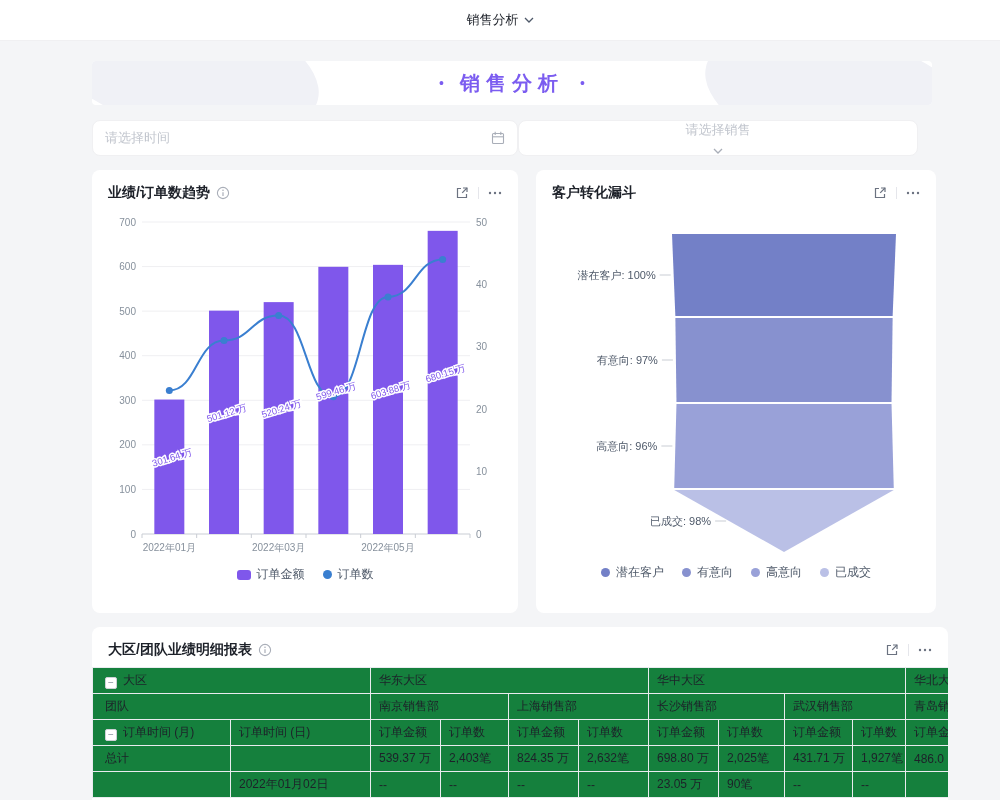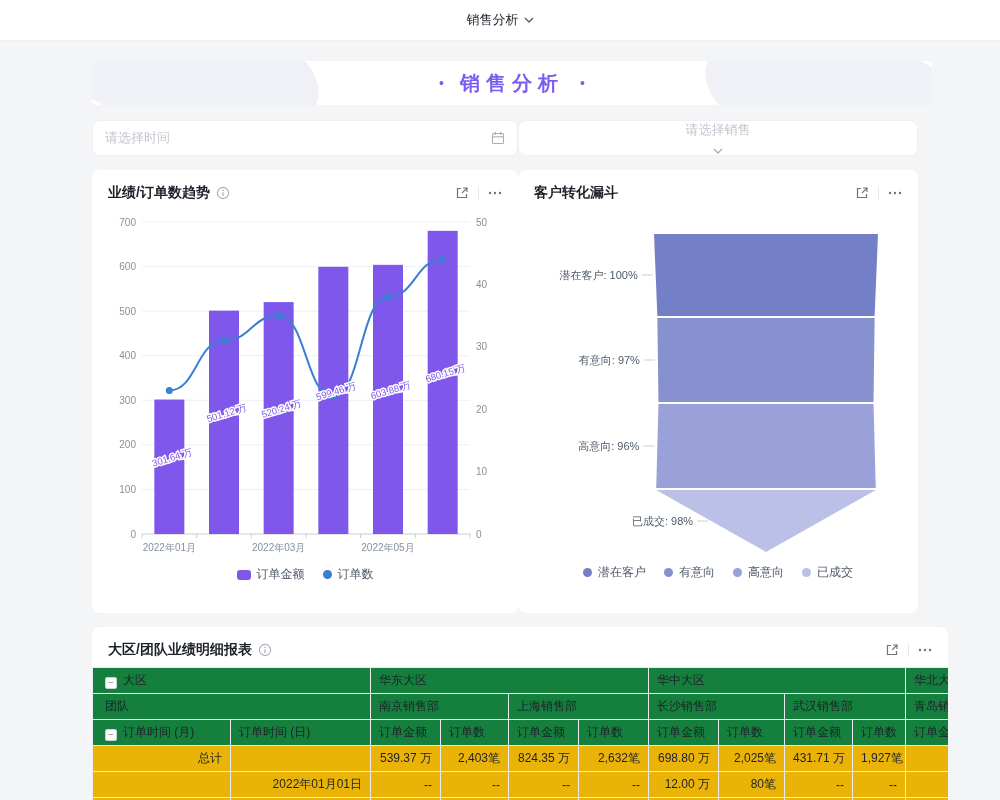--- a/index.html
+++ b/index.html
@@ -15,41 +15,41 @@
   .banner::after{content:'';position:absolute;right:-50px;bottom:-60px;width:280px;height:130px;
           background:#f0f1f6;border-radius:50%;transform:rotate(14deg);}
   .banner-title{color:#7b5cf0;font-size:20px;font-weight:bold;letter-spacing:6px;margin:0 16px;z-index:1;}
   .banner-dot{color:#7b5cf0;font-size:14px;z-index:1;}
   .filters{display:flex;margin-bottom:14px;}
   .input{background:#fff;border:1px solid #f0f0f2;border-radius:8px;height:36px;box-sizing:border-box;
          display:flex;align-items:center;justify-content:space-between;padding:0 12px;
          font-size:13px;color:#c2c6ce;}
   .input.time{width:426px;}
   .input.sales{width:400px;flex-direction:column;}
-  .cards-row{display:flex;gap:0;text-align:right;}
+  .cards-row{display:flex;gap:18px;text-align:right;}
   .card{background:#fff;border-radius:8px;box-sizing:border-box;}
   .trend-card{width:426px;height:443px;}
   .funnel-card{width:400px;height:443px;}
   .card-head{display:flex;align-items:center;padding:14px 16px 8px;}
   .card-title{font-size:14px;font-weight:bold;color:#1d2129;}
   .info-icon{margin-left:6px;display:inline-flex;}
   .head-actions{margin-left:auto;display:flex;align-items:center;gap:9px;}
   .v-divider{width:1px;height:12px;background:#e5e6eb;}
   .chart-wrap{padding:0 16px;}
   .legend{display:flex;justify-content:center;align-items:center;gap:18px;
           font-size:12px;color:#4e5969;margin-top:2px;}
   .legend-item{display:flex;align-items:center;gap:6px;}
   .marker-rect{width:14px;height:10px;border-radius:3px;display:inline-block;}
   .marker-circle{width:9px;height:9px;border-radius:50%;display:inline-block;}
   .table-card{width:856px;height:280px;margin-top:14px;overflow:hidden;}
   table{border-collapse:collapse;table-layout:fixed;width:903px;font-size:12px;}
   th,td{border:1px solid #e9ebef;height:25px;padding:0 8px;text-align:left;
         white-space:nowrap;overflow:hidden;font-weight:normal;}
   th{background:#15803d;color:#1d2129;}
-  td{background:#eab308;color:#1d2129;text-align:right;}
+  td{background:#15803d;color:#1d2129;}
   td:first-child,th:first-child{padding-left:12px;}
   .collapse-icon{display:inline-flex;width:12px;height:12px;border:1px solid #cdd0d6;border-radius:2px;
         align-items:center;justify-content:center;font-size:10px;color:#86909c;margin-right:6px;
         vertical-align:-2px;background:#fff;box-sizing:border-box;}
 </style>
 </head>
 <body>
 
 <div class="topbar">
   <span>销售分析</span>
@@ -308,33 +308,20 @@
             <td>824.35 万</td>
             <td>2,632笔</td>
             <td>698.80 万</td>
             <td>2,025笔</td>
             <td>431.71 万</td>
             <td>1,927笔</td>
             <td>486.0</td>
           </tr>
           <tr>
             <td></td>
-            <td>2022年01月01日</td>
-            <td>--</td>
-            <td>--</td>
-            <td>--</td>
-            <td>--</td>
-            <td>12.00 万</td>
-            <td>80笔</td>
-            <td>--</td>
-            <td>--</td>
-            <td>11.07</td>
-          </tr>
-          <tr>
-            <td></td>
             <td>2022年01月02日</td>
             <td>--</td>
             <td>--</td>
             <td>--</td>
             <td>--</td>
             <td>23.05 万</td>
             <td>90笔</td>
             <td>--</td>
             <td>--</td>
             <td></td>

